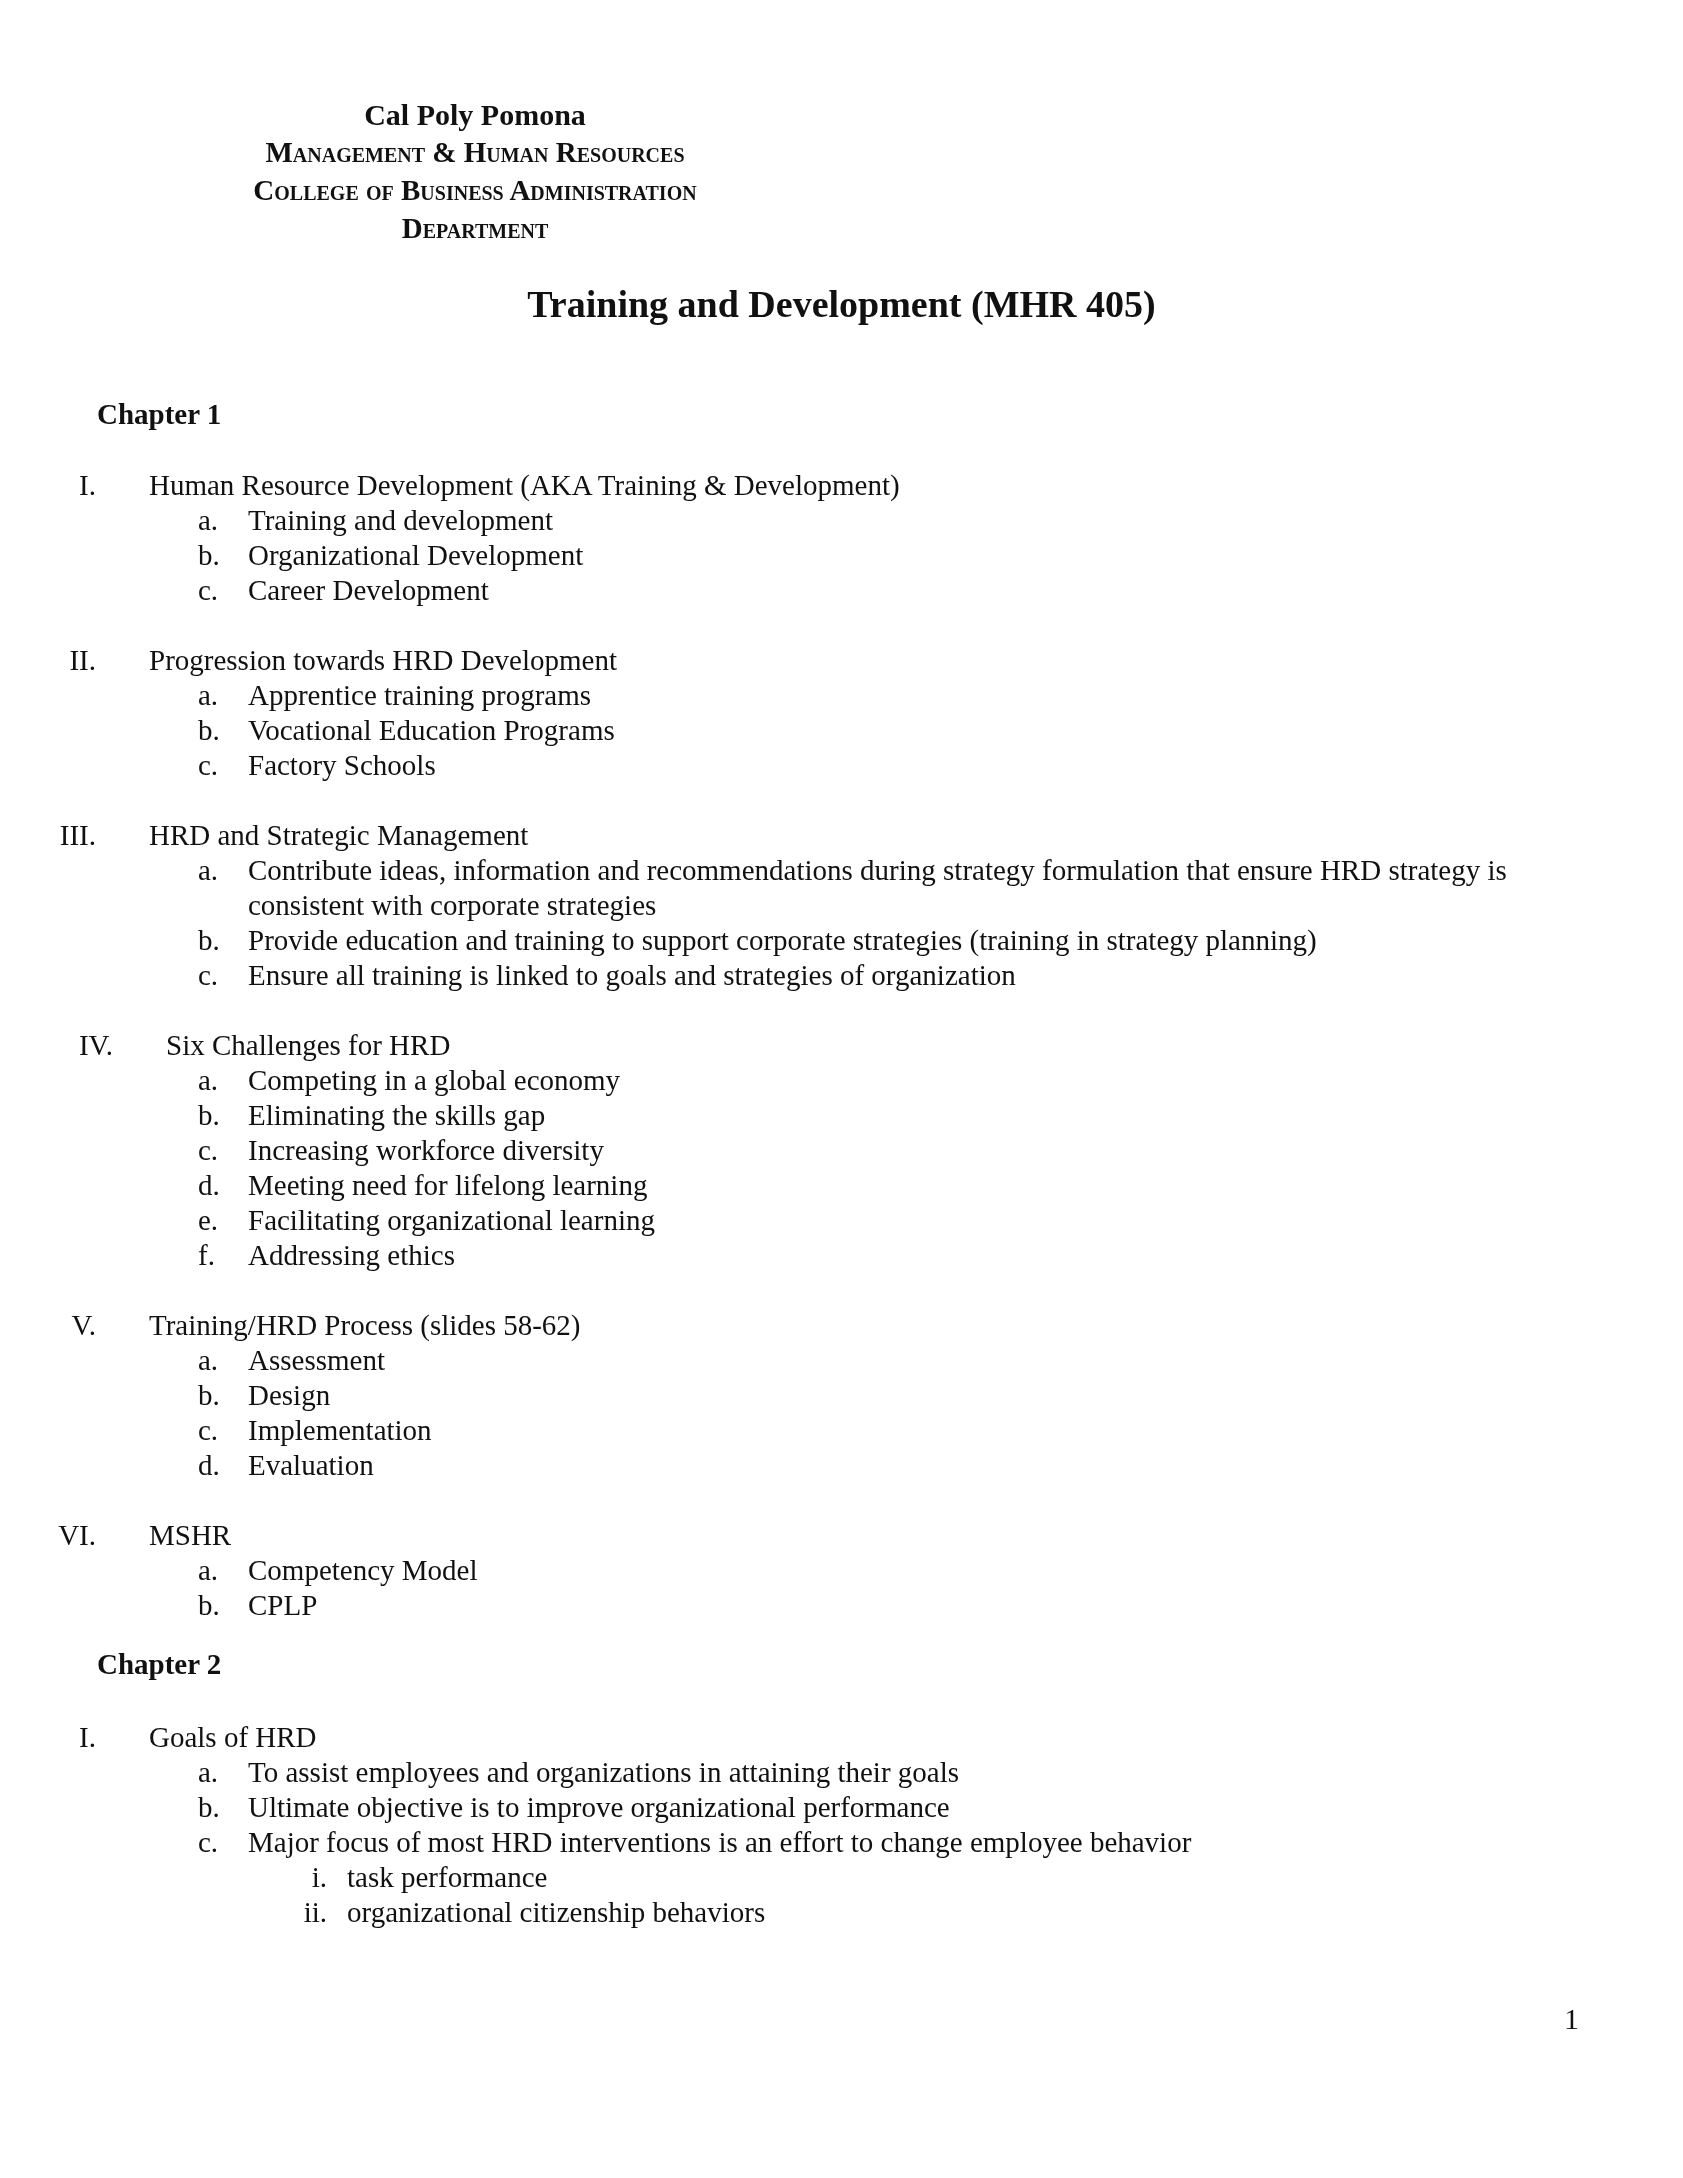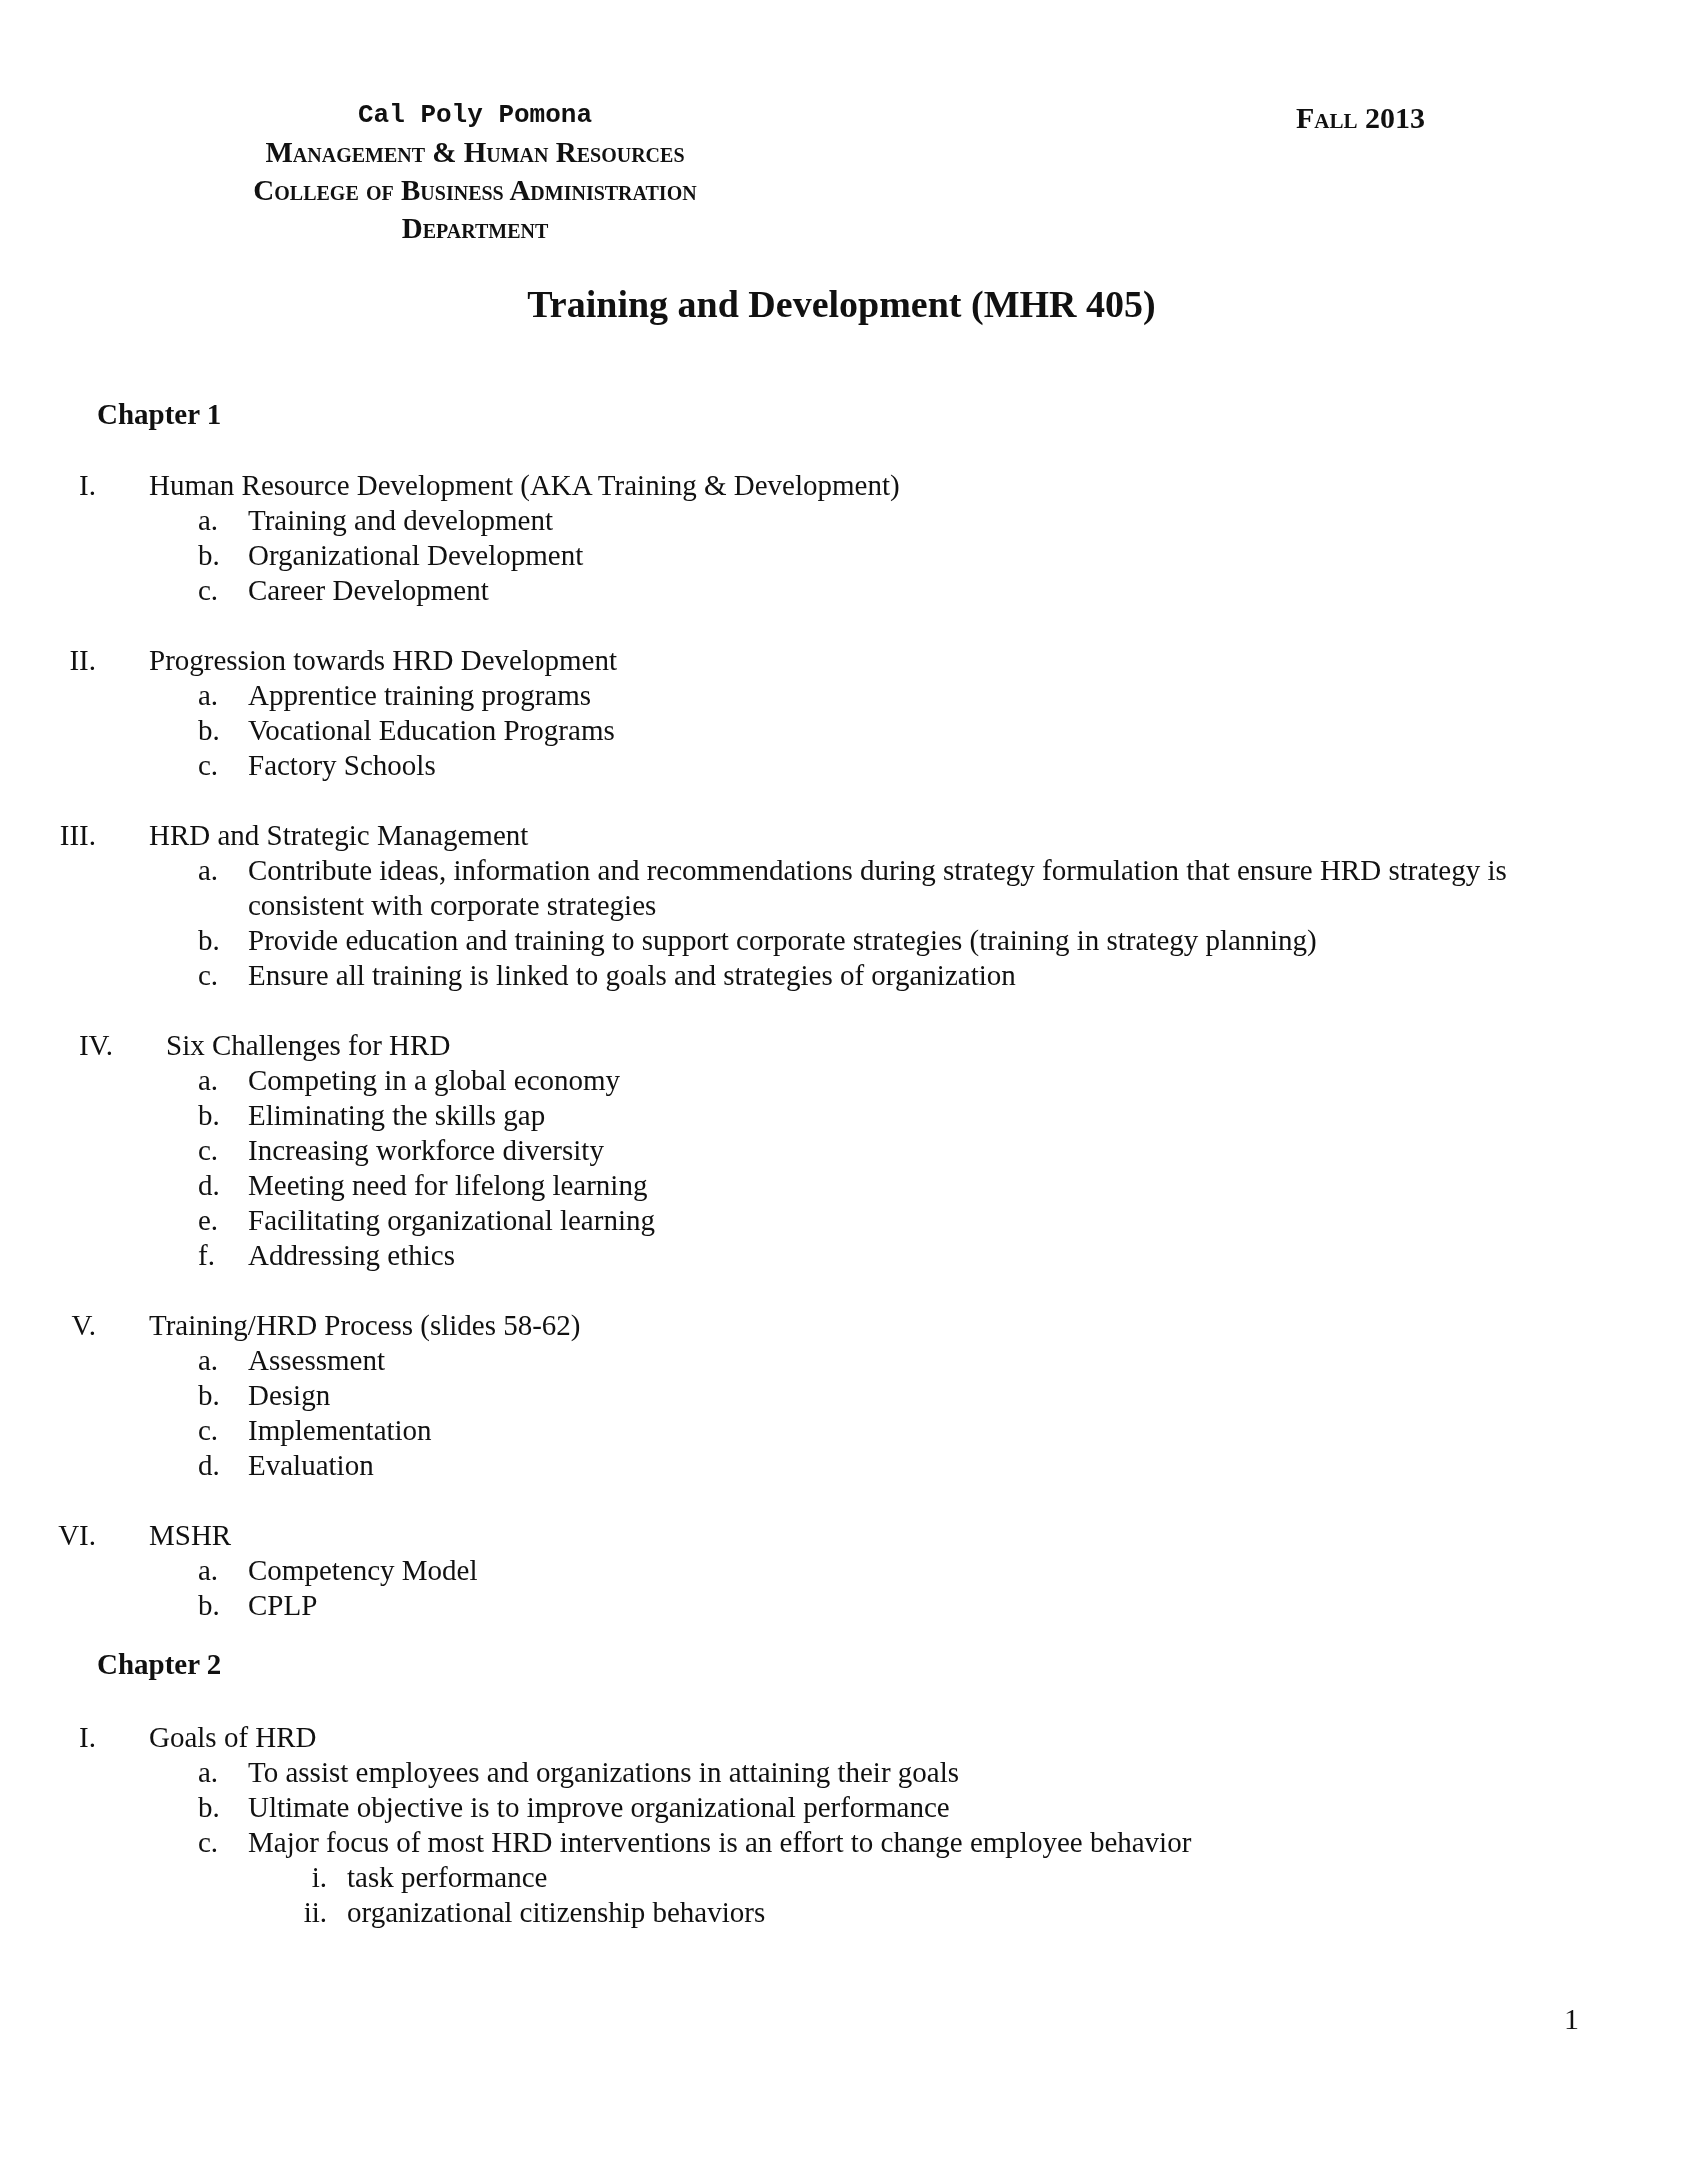--- a/index.html
+++ b/index.html
@@ -1,19 +1,19 @@
 <!DOCTYPE html>
 <html><head>
 <meta charset="utf-8">
 <style>
   html, body { margin:0; padding:0; background:#ffffff; }
   body { width:1683px; height:2178px; position:relative; overflow:hidden;
          font-family:"Liberation Serif", serif; color:#111; }
   .hdr-left { position:absolute; left:178px; top:97px; width:594px; text-align:center; font-weight:bold; }
-  .hdr-left .uni { font-size:26px; line-height:36px;font-family:Liberation Mono, monospace; }
+  .hdr-left .uni { font-size:30px; line-height:36px; }
   .hdr-left .sc { font-size:29px; line-height:38px; font-variant:small-caps; }
   .hdr-right { position:absolute; left:851px; top:99px; width:574px; text-align:right; font-weight:bold;
                font-size:30px; line-height:38px; font-variant:small-caps; }
   .title { position:absolute; left:0; top:285px; width:1683px; text-align:center; font-weight:bold;
            font-size:38px; line-height:38px; }
   .chapter { position:absolute; left:97px; font-weight:bold; font-size:29px; }
   .outline { position:absolute; left:0; width:1683px; font-size:29px; line-height:35px; }
   .sec { position:relative; margin-bottom:35px; }
   .roman { position:absolute; left:0; width:96px; text-align:right; }
   .sec-title { margin-left:149px; }
@@ -28,21 +28,20 @@
 <body>
 
 <div class="hdr-left">
   <div class="uni">Cal Poly Pomona</div>
   <div class="sc">Management &amp; Human Resources</div>
   <div class="sc">College of Business Administration</div>
   <div class="sc">Department</div>
 </div>
 
 <div class="hdr-right">
-  <div>Fall 2013</div>
 </div>
 
 <div class="title">
   <div>Training and Development (MHR 405)</div>
 </div>
 
 <div class="chapter" style="top:398px;">Chapter 1</div>
 
 <div class="outline" id="ch1" style="top:468px;">
     <div class="sec">

